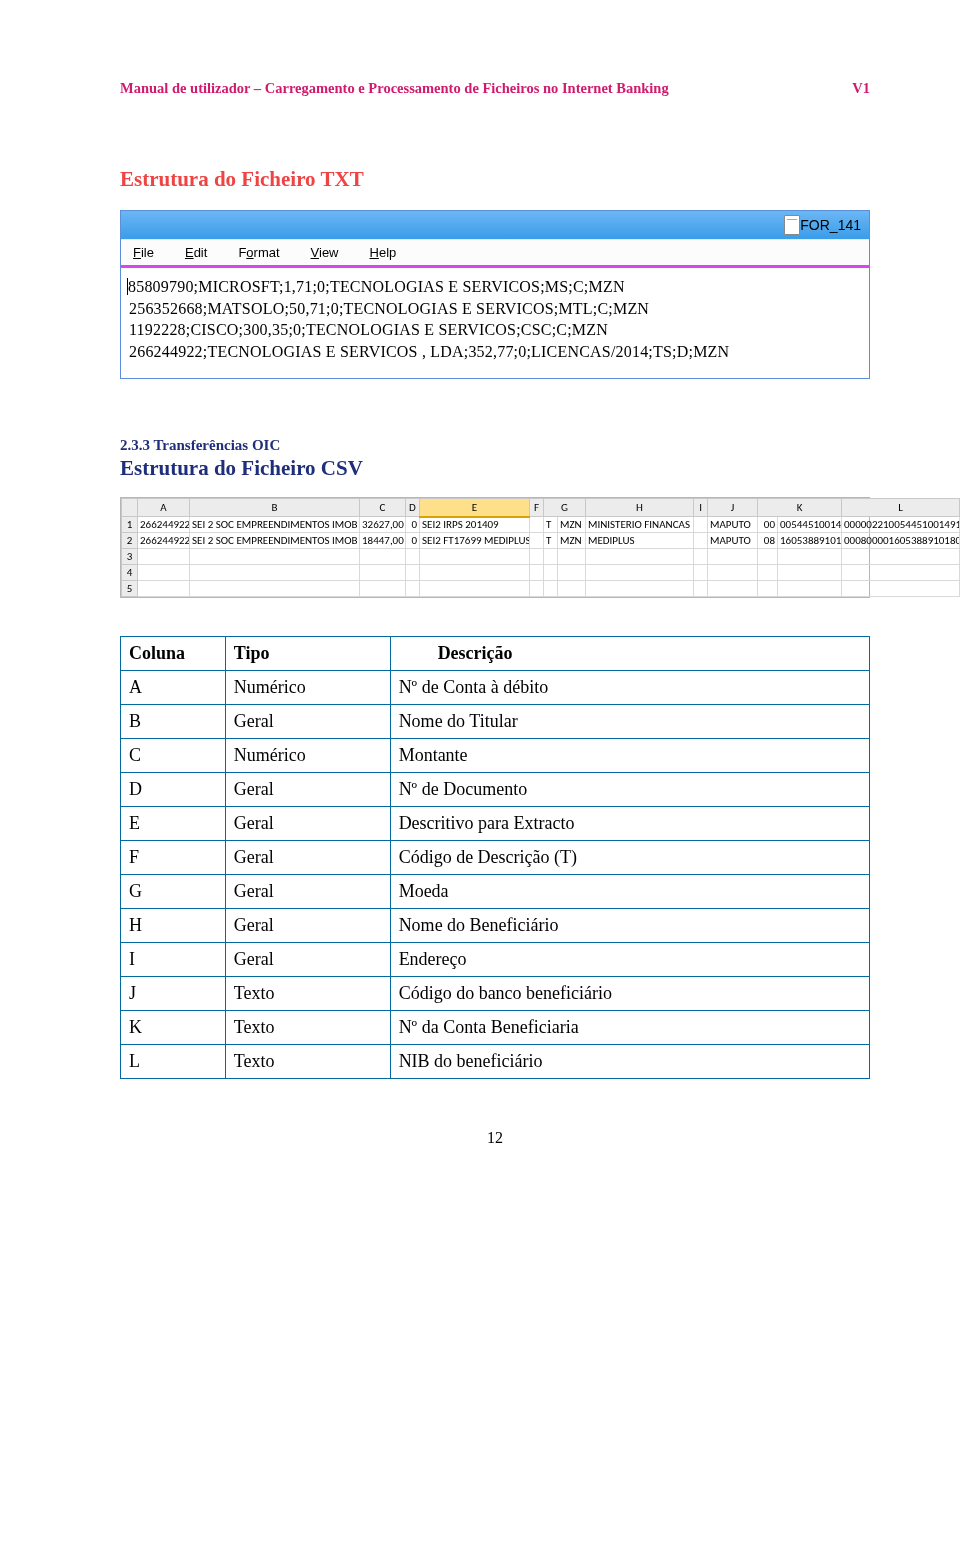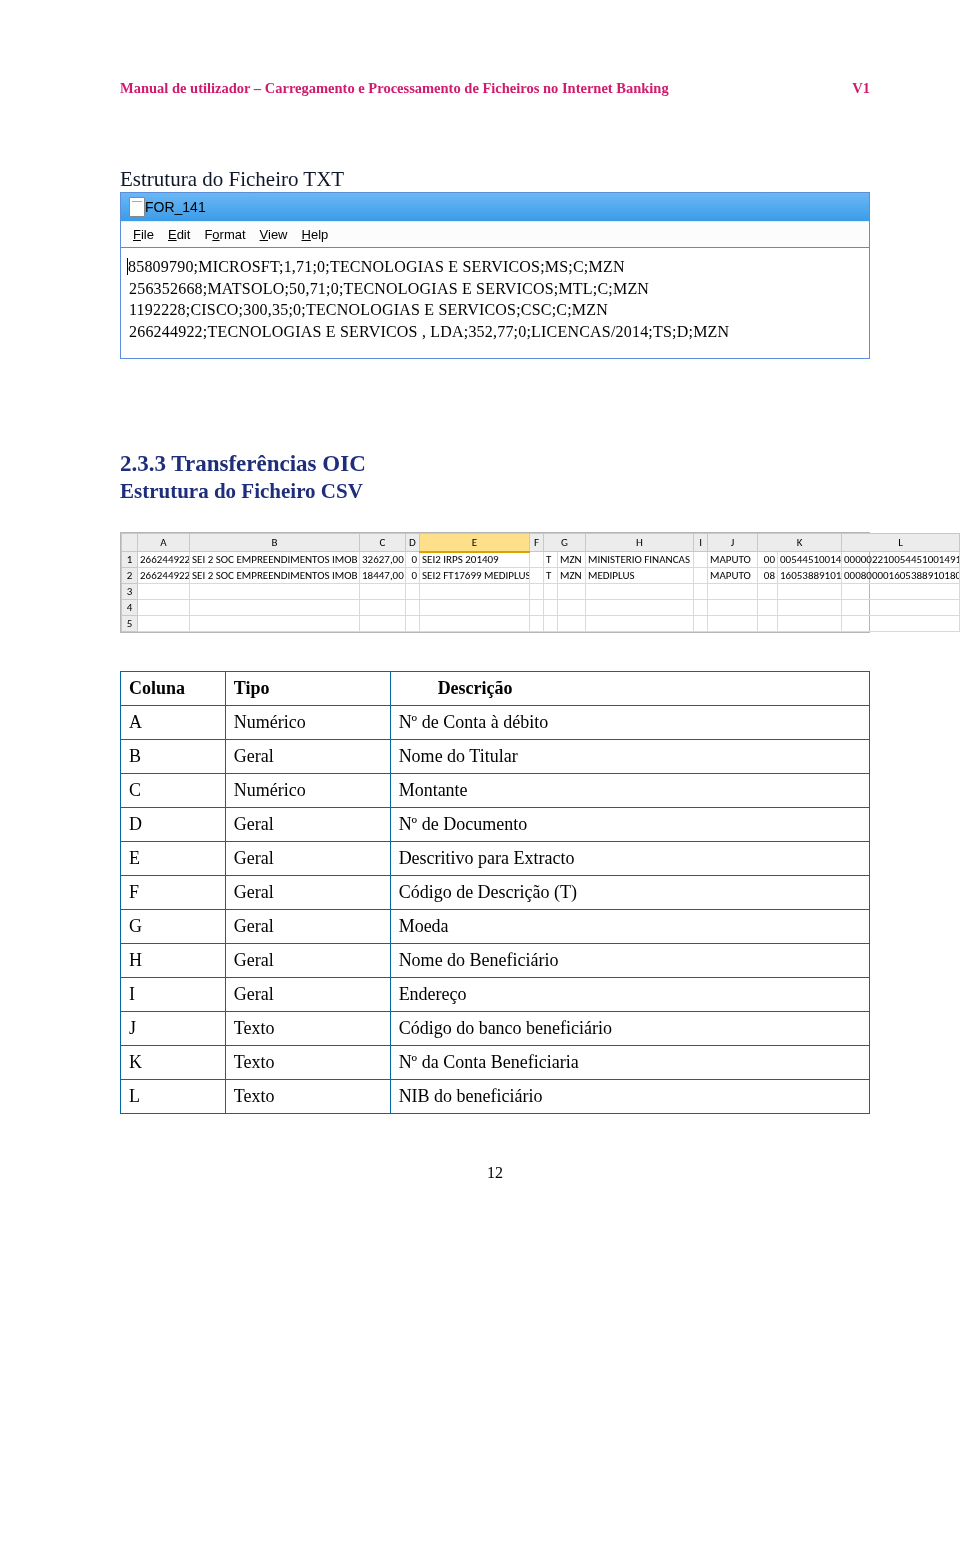--- a/index.html
+++ b/index.html
@@ -18,47 +18,48 @@
   .header-row {
     display: flex;
     justify-content: space-between;
     align-items: flex-end;
     color: #d11a6d;
     font-weight: bold;
     font-size: 14.5px;
     margin-bottom: 70px;
   }
   .section-head {
-    color: #0f172a;
-    font-weight: normal;
+    color: #ef4444;
+    font-weight: bold;
     font-size: 21px;
+    margin-bottom: 18px;
   }
   .section-head-2 {
     color: #1f2e7a;
     font-weight: bold;
-    font-size: 23px;
-    margin-top: 92px;
+    font-size: 15px;
+    margin-top: 58px;
     margin-bottom: 2px;
     font-family: Liberation Serif, serif;
   }
   .section-sub {
     color: #1f2e7a;
     font-weight: bold;
     font-size: 21px;
-    margin-bottom: 28px;
+    margin-bottom: 16px;
   }
 
   
   .np { border: 1px solid #5c8fd9; background:#fff; font-family: "Segoe UI", Tahoma, sans-serif; font-size:13px; margin-bottom: 6px;}
-  .np-title { background: linear-gradient(#6bb7f5,#3b9ce8); height:28px; display:flex; align-items:center; justify-content:flex-start; padding:12px 8px; color:#000;}
+  .np-title { background: linear-gradient(#6bb7f5,#3b9ce8); height:28px; display:flex; align-items:center; justify-content:flex-end; padding:12px 8px; color:#000;}
   .np-tl { display:flex; align-items:center; gap:6px;}
   .np-icon { width:16px; height:20px; background:#fff; border:1px solid #888; border-radius:1px; position:relative;}
   .np-icon::after{content:"";position:absolute;top:3px;left:2px;right:2px;border-top:1px solid #aaa;}
   .np-fname { color:#000; font-size:14px;}
-  .np-menu { display:flex; gap:2px; background:#fcfcfc; border-top:1px solid #e8e8e8; border-bottom:1px solid #d946ef; padding:4px 6px;}
+  .np-menu { display:flex; gap:19px; background:#fcfcfc; border-top:1px solid #e8e8e8; border-bottom:3px solid #d946ef; padding:4px 6px;}
   .np-menu span { padding:1px 6px; font-size:13px; color:#000; }
   .np-menu span u { text-decoration: underline; }
   .np-body { background:#fff; padding:8px 8px 10px 8px; font-family: Liberation Serif, serif; font-size:16px; line-height:1.35; color:#000; letter-spacing:0.2px; min-height:110px; white-space: pre;}
   .np-body .caret { border-left:1px solid #000; margin-left:-2px;}
 
   
   .xls { border:1px solid #b6b6b6; font-family: Calibri, Arial, sans-serif; font-size:11px; color:#000; background:#fff;}
   .xls-corner {background:#e6e6e6;border-right:1px solid #c8c8c8;border-bottom:1px solid #c8c8c8;}
   .xls table { border-collapse: collapse; width:100%; table-layout: fixed;}
   .xls th { background:#ececec; border:1px solid #c8c8c8; font-weight:normal; font-size:11px; height:18px;}

